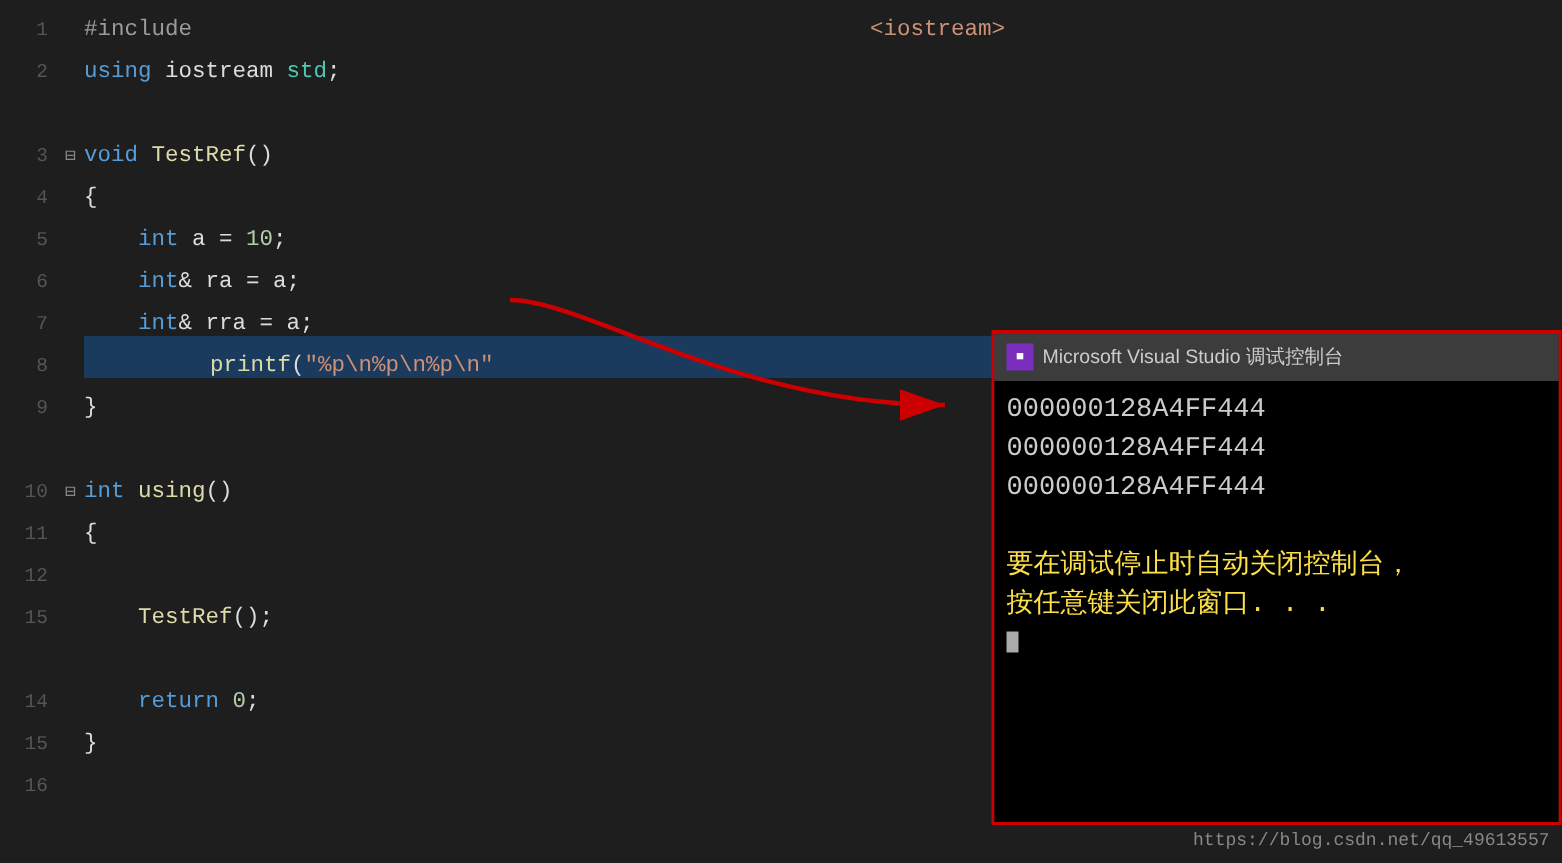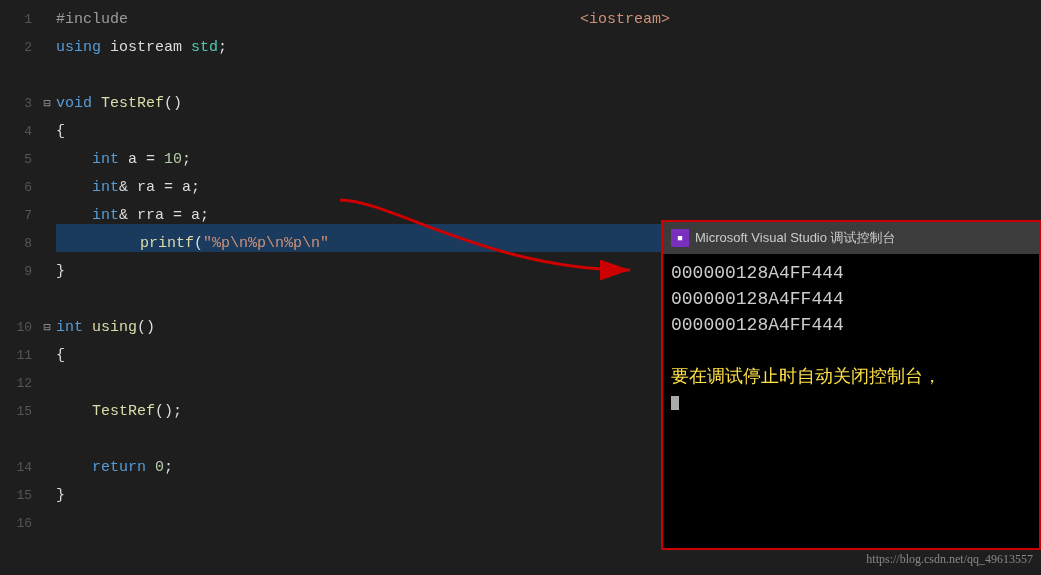--- a/index.html
+++ b/index.html
@@ -85,21 +85,21 @@
       background: #aaaaaa;
       vertical-align: middle;
     }
 
     .watermark {
       position: absolute;
       bottom: 8px;
       right: 8px;
       color: #888888;
       font-size: 12px;
-      font-family: Liberation Serif, serif;
+      font-family: Liberation Mono, monospace;
       margin-top: 19px;
     }
 
     .ln {
       height: 28px;
       display: flex;
       align-items: center;
       justify-content: flex-end;
       padding-right: 6px;
       color: #555;
@@ -261,17 +261,18 @@
       <span style="font-size:10px;font-weight:bold;color:white;">◾</span>
     </div>
     <span class="console-title">Microsoft Visual Studio 调试控制台</span>
   </div>
   <div class="console-body">
     <div class="console-line">000000128A4FF444</div>
     <div class="console-line">000000128A4FF444</div>
     <div class="console-line">000000128A4FF444</div>
     <div class="console-line">&nbsp;</div>
     <div class="console-line cyan">要在调试停止时自动关闭控制台，</div>
+    <div class="console-line cyan">按任意键关闭此窗口. . .</div>
     <div class="console-line"><span class="console-cursor"></span></div>
   </div>
 </div>
 
 <div class="watermark">https://blog.csdn.net/qq_49613557</div>
 
 </body></html>

